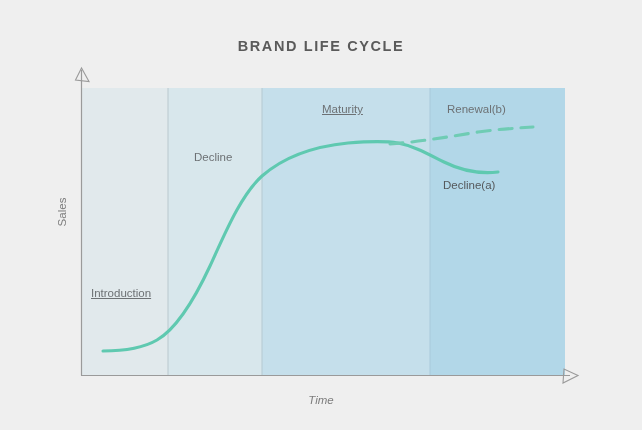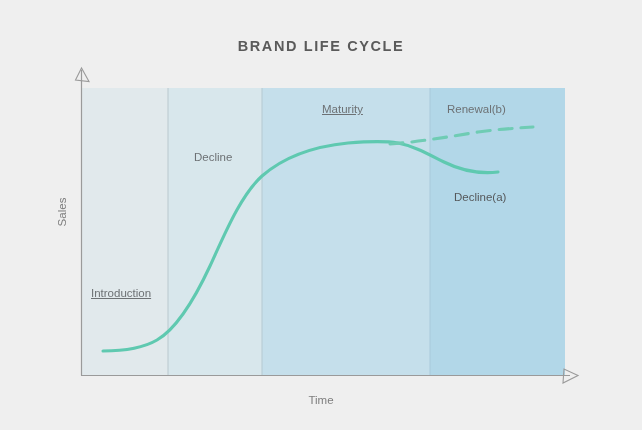--- a/index.html
+++ b/index.html
@@ -41,20 +41,21 @@
     transform-origin: 30px 16px;
   }
   .axis-label-x {
     position: absolute;
     left: 271px;
     top: 394px;
     width: 100px;
     text-align: center;
     font-size: 11.5px;
     color: #7d7d7d;
+    font-style: italic;
   }
   .plot-svg {
     position: absolute;
     left: 0;
     top: 0;
   }
   .stage-label {
     position: absolute;
     font-size: 11.5px;
     color: #6d7174;
@@ -106,15 +107,15 @@
     <path d="M390 144
              C 418 142, 448 137, 478 132
              C 500 129, 518 128, 533 127" fill="none" stroke="#6fccb4" stroke-width="3.1" stroke-linecap="round" stroke-dasharray="13 9"></path>
   </svg>
 
   <div class="stage-label" style="left:91px; top:287px;text-decoration:underline;">Introduction</div>
   <div class="stage-label" style="left:194px; top:151px;">Decline</div>
   <div class="stage-label" style="left:322px; top:103px;text-decoration:underline;">Maturity</div>
   <div class="stage-label" style="left:447px; top:103px;">Renewal(b)</div>
 
-  <div class="curve-label" style="left:443px; top:191px;margin-left:11px;">Decline(a)</div>
+  <div class="curve-label" style="left:443px; top:179px;">Decline(a)</div>
 
 </div>
 
 </body></html>

